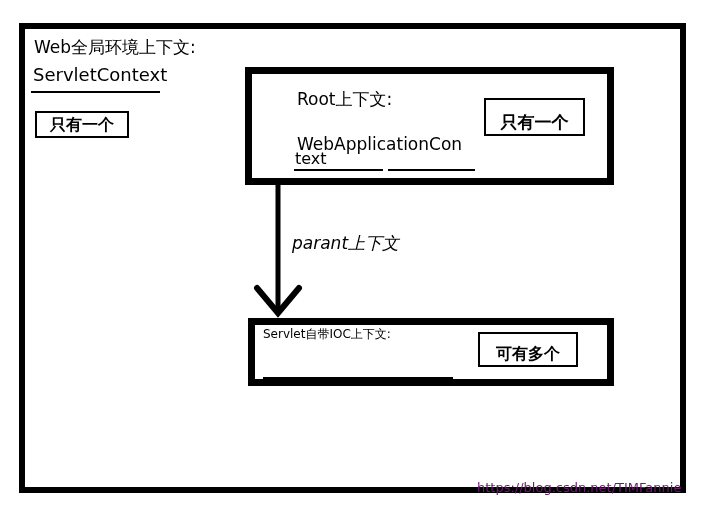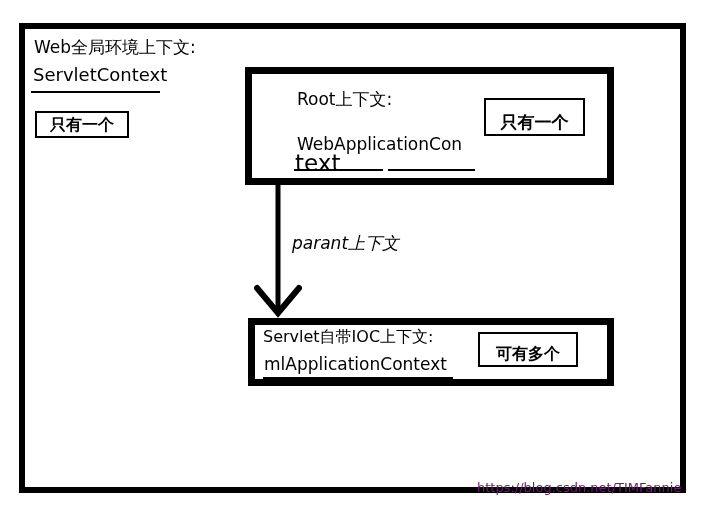--- a/index.html
+++ b/index.html
@@ -46,36 +46,36 @@
 
   .root-box {
     left: 245px; top: 67px;
     width: 369px; height: 118px;
     border: 7px solid #000000;
     background: #ffffff;
     z-index: 2;
   }
   .root-line1 { left: 45px;  top: 16px; font-size: 17px; }
   .root-line2 { left: 45px;  top: 45px; font-size: 17px; margin-top: 16px; }
-  .root-line3 { left: 43px;  top: 76px; font-size: 23px; }
+  .root-line3 { left: 43px;  top: 76px; font-size: 16px; }
   .root-underline-1 { left: 42px;  top: 95px; width: 89px; }
   .root-underline-2 { left: 136px; top: 95px; width: 87px; }
   .root-badge { left: 232px; top: 24px; width: 101px; height: 38px; font-size: 17px; }
 
   .arrow-svg { left: 250px; top: 183px; width: 60px; height: 137px; z-index: 2; }
   .arrow-label { left: 292px; top: 234px; font-size: 17px; font-style: italic; }
 
   .servlet-box {
     left: 248px; top: 318px;
     width: 366px; height: 68px;
     border: 7px solid #000000;
     background: #ffffff;
     z-index: 2;
   }
-  .sb-line1 { left: 8px; top: 3px;  font-size: 16px; }
+  .sb-line1 { left: 8px; top: 3px;  font-size: 12px; }
   .sb-line2 { left: 9px; top: 30px; font-size: 17px; }
   .sb-underline { left: 8px; top: 52px; width: 190px; }
   .sb-badge { left: 223px; top: 7px; width: 100px; height: 35px; font-size: 16px; }
 
   .watermark {
     left: 477px; top: 480px;
     font-size: 13px;
     color: #701a75;
     z-index: 6;
     white-space: nowrap;
@@ -108,21 +108,20 @@
   </div>
 
   <svg class="abs arrow-svg" viewBox="0 0 60 137" aria-hidden="true">
     <line x1="28" y1="1" x2="28" y2="131" stroke="#000000" stroke-width="5"></line>
     <polyline points="7,105 28,130 49,105" fill="none" stroke="#000000" stroke-width="6" stroke-linecap="round"></polyline>
   </svg>
   <div class="abs txt arrow-label">parant上下文</div>
 
   <div class="abs servlet-box">
     <div class="abs txt sb-line1">Servlet自带IOC上下文:</div>
-    <div class="abs txt sb-line2">mlApplicationContext</div>
     <div class="abs underline-bar sb-underline"></div>
     <div class="abs badge sb-badge">
       <span>可有多个</span>
     </div>
   </div>
 
   <div class="abs watermark">https://blog.csdn.net/TIMFannie</div>
 
 </div>
 

